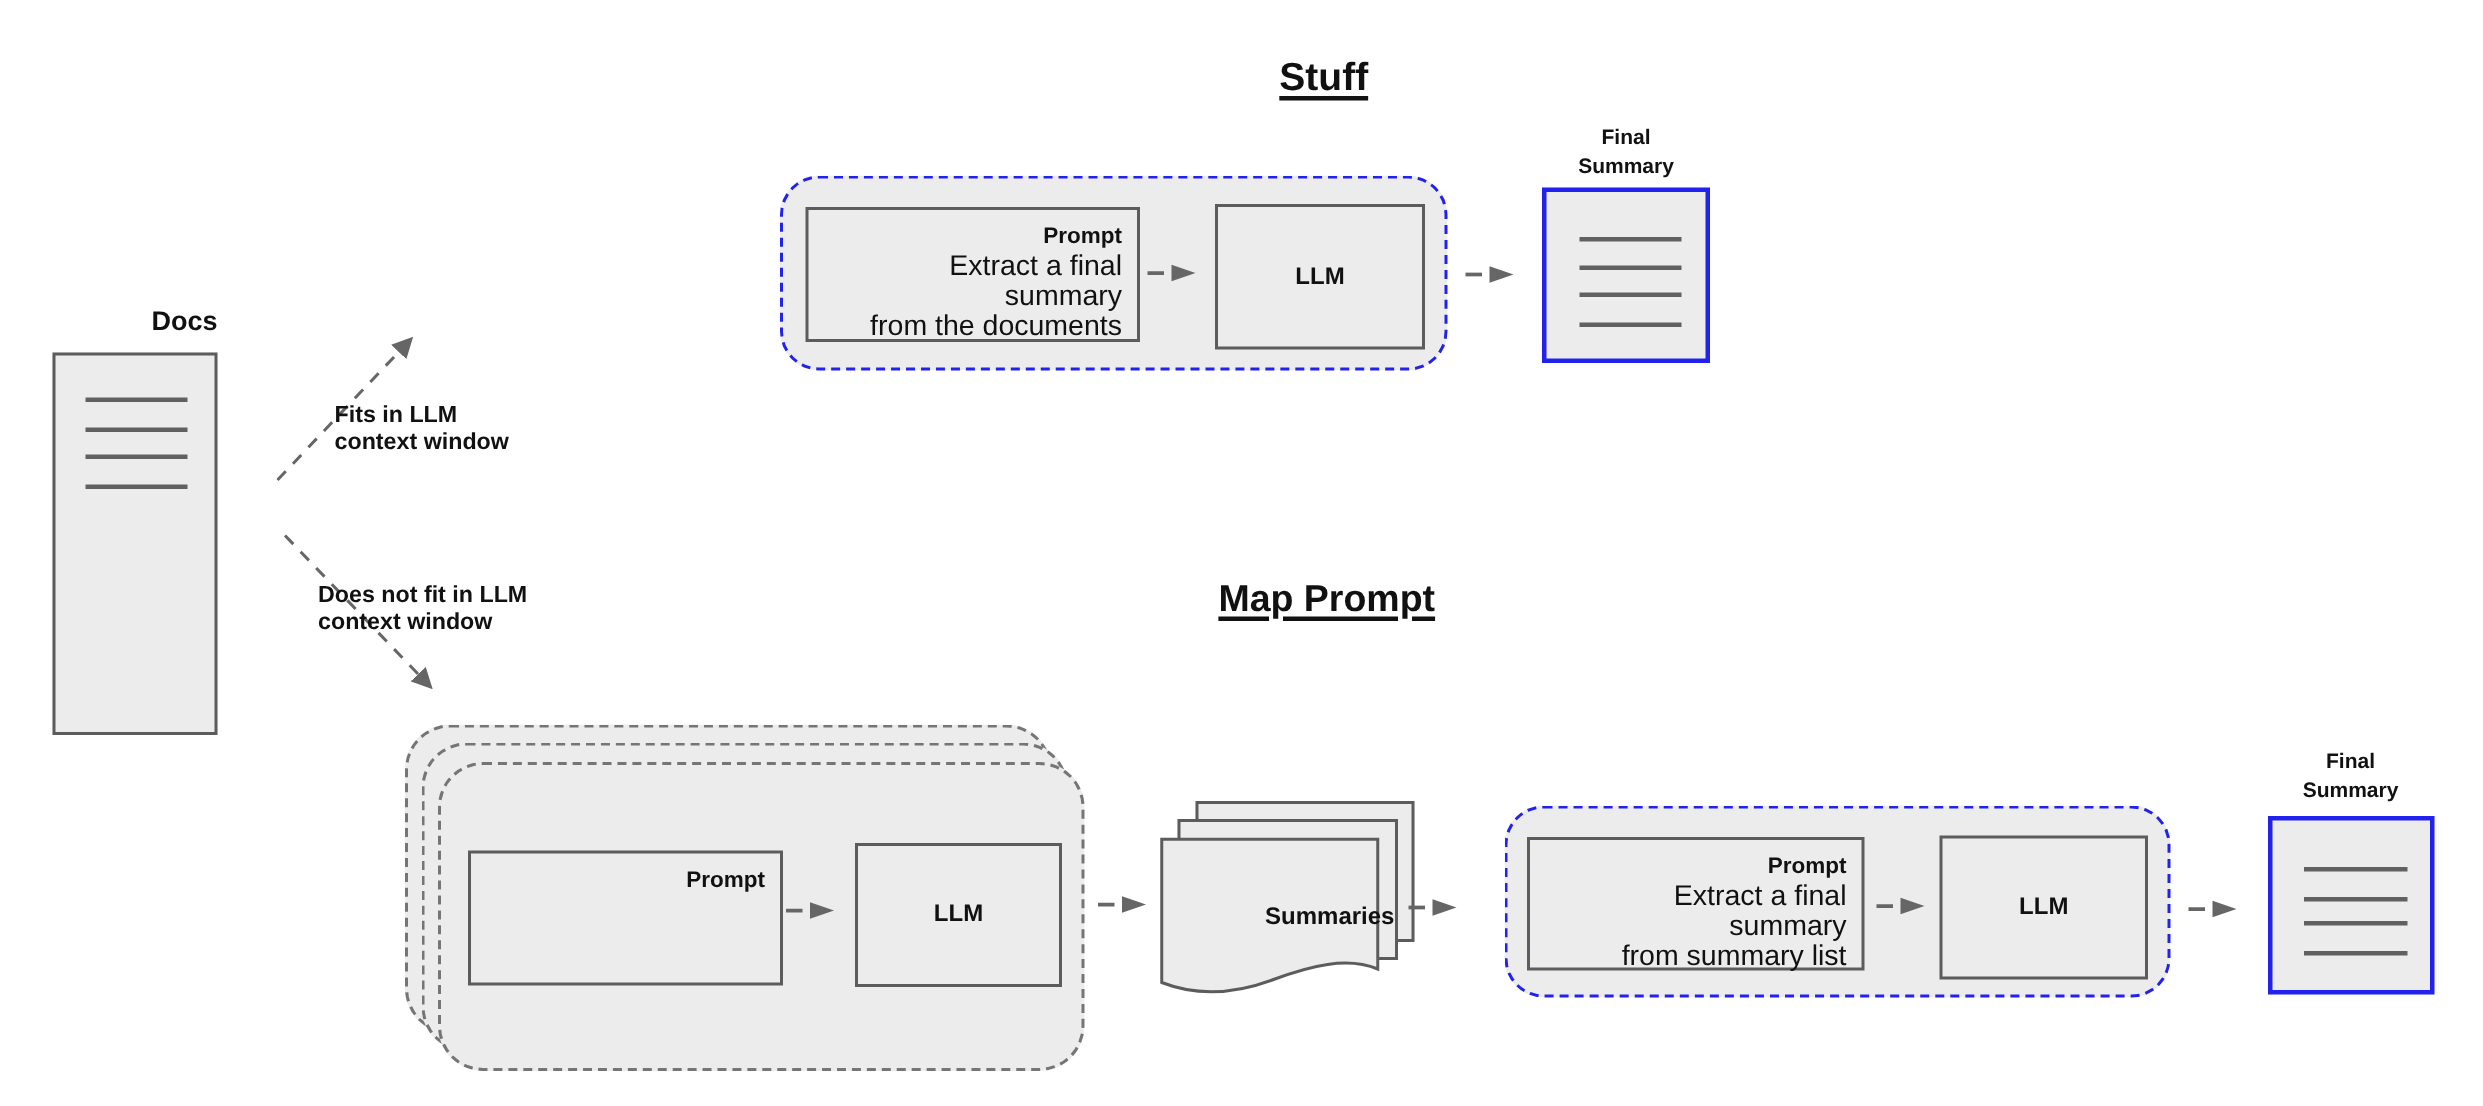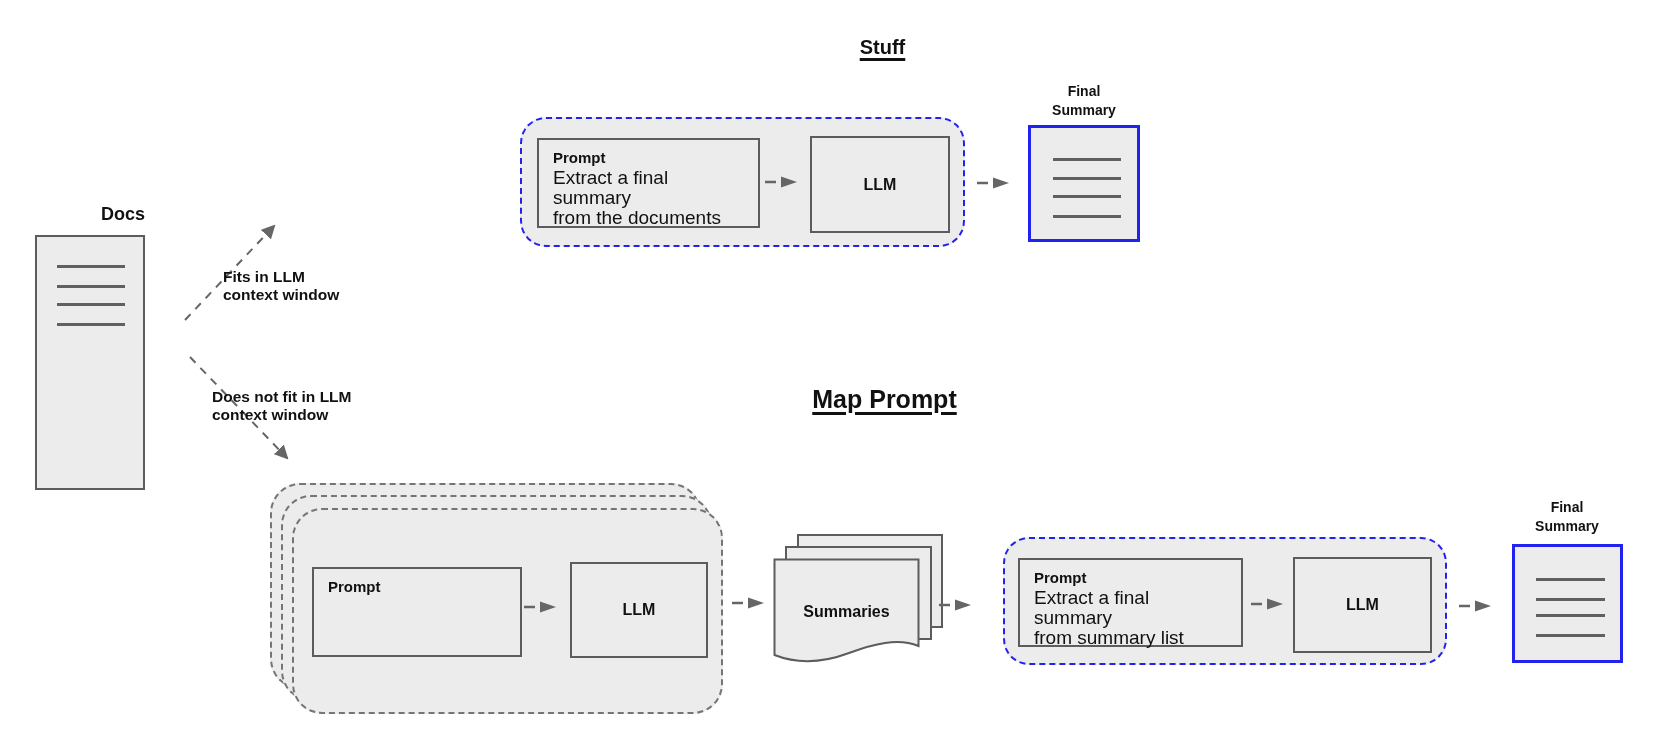--- a/index.html
+++ b/index.html
@@ -6,30 +6,30 @@
   .canvas{
     position:relative;width:1655px;height:737px;background:var(--background,#fff);
     font-family:"Liberation Sans", sans-serif;color:var(--text,#111);
     overflow:hidden;
   }
   .abs{position:absolute;}
   .pre{white-space:pre-line;}
 
   
   .section-title{
-    position:absolute;font-weight:bold;font-size:20px;text-align:center;
+    position:absolute;font-weight:bold;font-size:26px;text-align:center;
     text-decoration:underline;text-decoration-thickness:2.5px;text-underline-offset:4px;
   }
 
   
   .node{
     position:absolute;background:var(--shape_fill,#ececec);
     border:2px solid var(--shape_border,#5c5c5c);box-sizing:border-box;
   }
-  .prompt-pad{padding:8px 10px 0 14px;}
+  .prompt-pad{padding:8px 10px 0 14px;text-align:right;}
   .prompt-title{font-weight:bold;font-size:15px;line-height:20px;}
   .prompt-body{font-size:19px;line-height:20px;}
   .llm-box{display:flex;align-items:center;justify-content:center;font-weight:bold;font-size:16px;}
 
   
   .blue-container{
     position:absolute;background:var(--shape_fill,#ececec);box-sizing:border-box;
     border:2.5px dashed var(--blue,#2222ee);border-radius:26px;
   }
   .mr-layer{
@@ -154,21 +154,21 @@
     <line x1="1" y1="7" x2="12" y2="7"></line>
       <polygon points="17,1.5 33,7 17,12.5"></polygon>
   </svg>
 
   <div class="abs" style="left:773px;top:534px;width:172px;height:134px;">
     <div class="page-back" style="left:24px;top:0;width:146px;height:94px;"></div>
     <div class="page-back" style="left:12px;top:12px;width:147px;height:94px;"></div>
     <svg class="page-front" style="left:0;top:24px;" width="147" height="110" viewBox="0 0 147 110">
       <path d="M1.5,1.5 L145.5,1.5 L145.5,88 C125,79.5 100,86 76,95 C52,104 27,107 1.5,97 Z"></path>
     </svg>
-    <div class="summaries-label" style="left:0;top:69px;width:147px;">Summaries</div>
+    <div class="summaries-label" style="left:0;top:69px;width:147px;padding-left:40px;">Summaries</div>
   </div>
 
   <svg class="connector" style="left:938px;top:598px;" width="36" height="14" viewBox="0 0 36 14">
     <line x1="1" y1="7" x2="12" y2="7"></line>
       <polygon points="17,1.5 33,7 17,12.5"></polygon>
   </svg>
 
   <div class="blue-container" style="left:1003px;top:537px;width:444px;height:128px;"></div>
 
   <div class="node prompt-pad" style="left:1018px;top:558px;width:225px;height:89px;">

